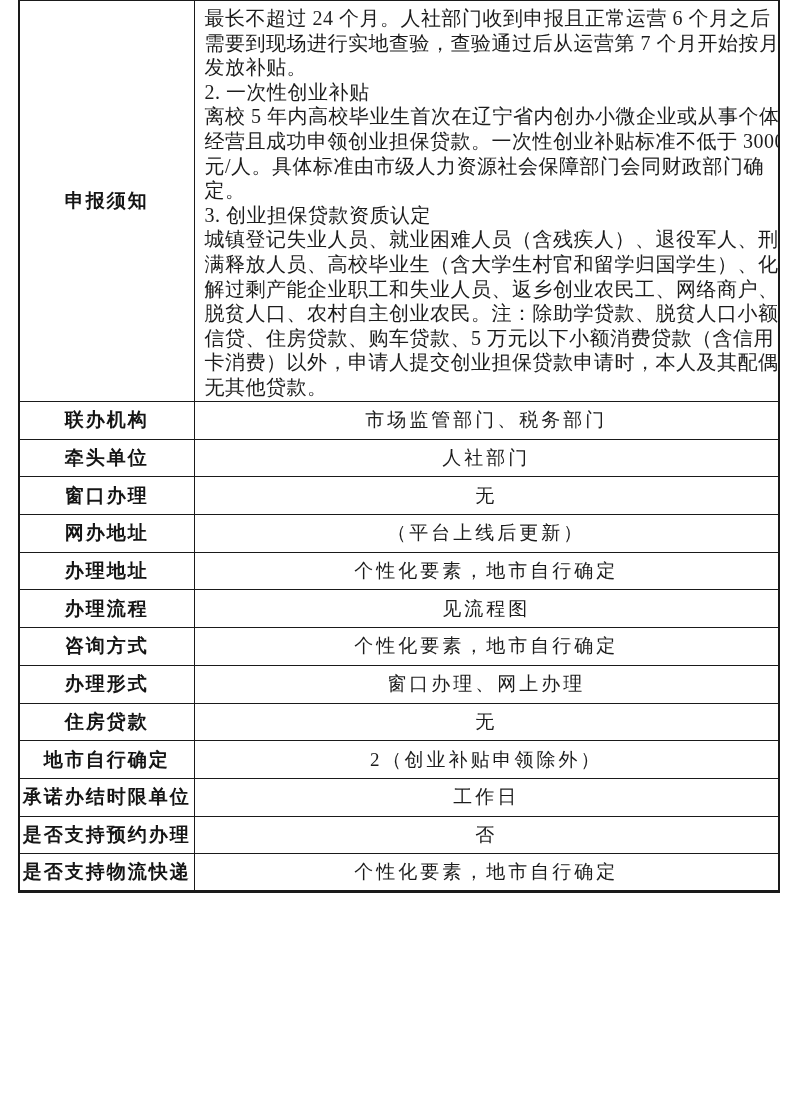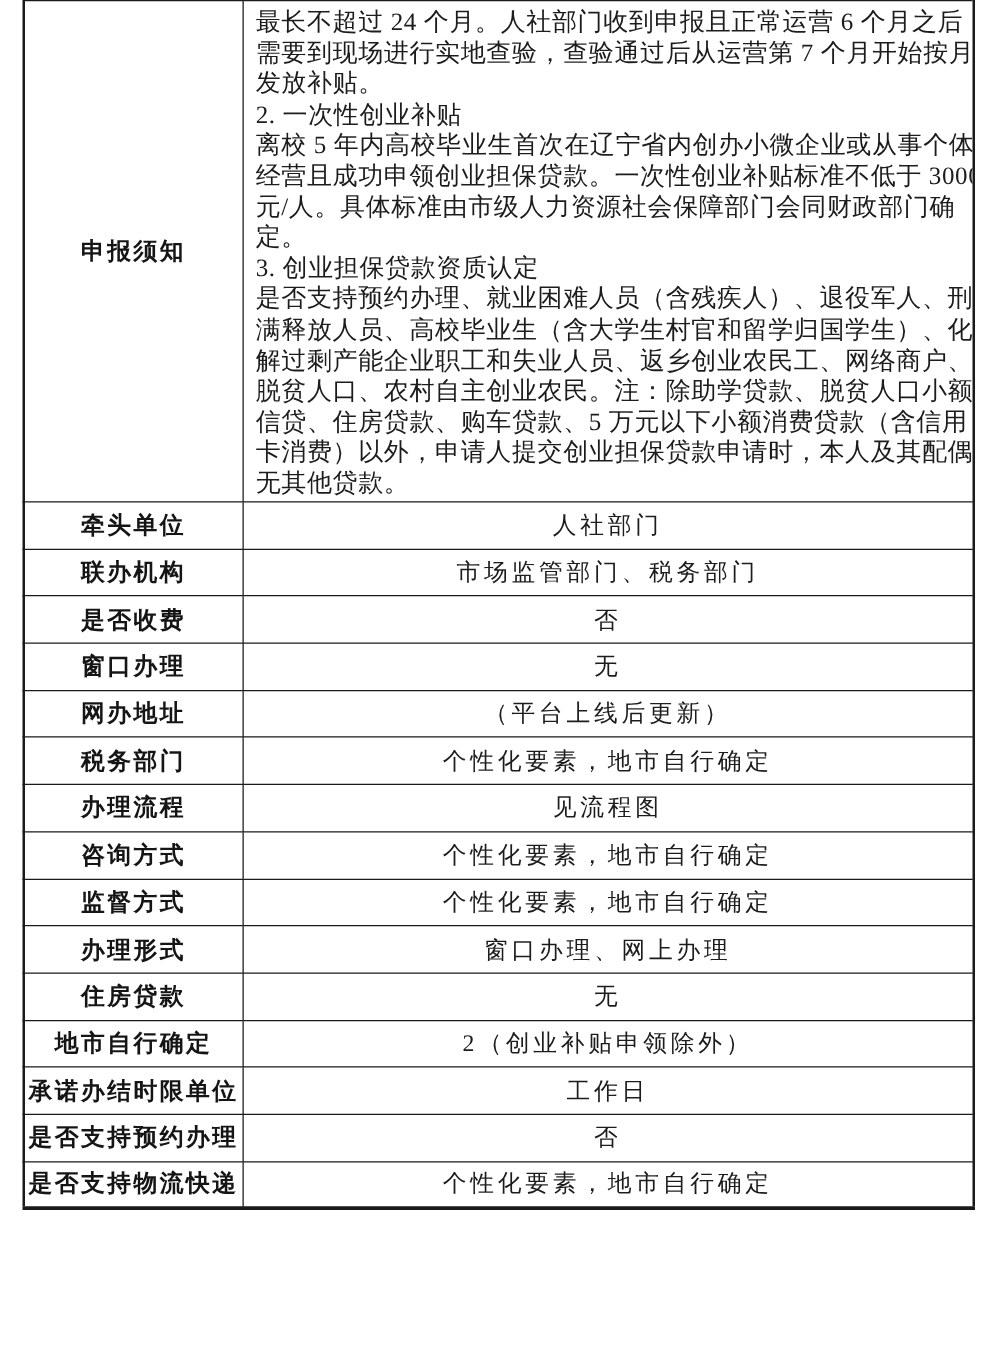--- a/index.html
+++ b/index.html
@@ -84,77 +84,69 @@
           <div id="notice-lines">
               <div class="notice-line">最长不超过 24 个月。人社部门收到申报且正常运营 6 个月之后，</div>
               <div class="notice-line">需要到现场进行实地查验，查验通过后从运营第 7 个月开始按月</div>
               <div class="notice-line">发放补贴。</div>
               <div class="notice-line">2. 一次性创业补贴</div>
               <div class="notice-line">离校 5 年内高校毕业生首次在辽宁省内创办小微企业或从事个体</div>
               <div class="notice-line">经营且成功申领创业担保贷款。一次性创业补贴标准不低于 3000</div>
               <div class="notice-line">元/人。具体标准由市级人力资源社会保障部门会同财政部门确</div>
               <div class="notice-line">定。</div>
               <div class="notice-line">3. 创业担保贷款资质认定</div>
-              <div class="notice-line">是否支持预约办理、就业困难人员（含残疾人）、退役军人、刑</div>
+              <div class="notice-line">城镇登记失业人员、就业困难人员（含残疾人）、退役军人、刑</div>
               <div class="notice-line">满释放人员、高校毕业生（含大学生村官和留学归国学生）、化</div>
               <div class="notice-line">解过剩产能企业职工和失业人员、返乡创业农民工、网络商户、</div>
               <div class="notice-line">脱贫人口、农村自主创业农民。注：除助学贷款、脱贫人口小额</div>
               <div class="notice-line">信贷、住房贷款、购车贷款、5 万元以下小额消费贷款（含信用</div>
               <div class="notice-line">卡消费）以外，申请人提交创业担保贷款申请时，本人及其配偶</div>
               <div class="notice-line">无其他贷款。</div>
             </div>
         </td>
       </tr>
 
   <tr class="data-row">
-    <td class="lbl">牵头单位</td>
-    <td class="val">人社部门</td>
-  </tr>
-
-  <tr class="data-row">
     <td class="lbl">联办机构</td>
     <td class="val">市场监管部门、税务部门</td>
   </tr>
 
   <tr class="data-row">
-    <td class="lbl">是否收费</td>
-    <td class="val">否</td>
+    <td class="lbl">牵头单位</td>
+    <td class="val">人社部门</td>
   </tr>
+
 
   <tr class="data-row">
     <td class="lbl">窗口办理</td>
     <td class="val">无</td>
   </tr>
 
 
   <tr class="data-row">
     <td class="lbl">网办地址</td>
     <td class="val">（平台上线后更新）</td>
   </tr>
 
   <tr class="data-row">
-    <td class="lbl">税务部门</td>
+    <td class="lbl">办理地址</td>
     <td class="val">个性化要素，地市自行确定</td>
   </tr>
 
 
   <tr class="data-row">
     <td class="lbl">办理流程</td>
     <td class="val">见流程图</td>
   </tr>
 
   <tr class="data-row">
     <td class="lbl">咨询方式</td>
     <td class="val">个性化要素，地市自行确定</td>
   </tr>
 
-  <tr class="data-row">
-    <td class="lbl">监督方式</td>
-    <td class="val">个性化要素，地市自行确定</td>
-  </tr>
 
   <tr class="data-row">
     <td class="lbl">办理形式</td>
     <td class="val">窗口办理、网上办理</td>
   </tr>
 
   <tr class="data-row">
     <td class="lbl">住房贷款</td>
     <td class="val">无</td>
   </tr>

